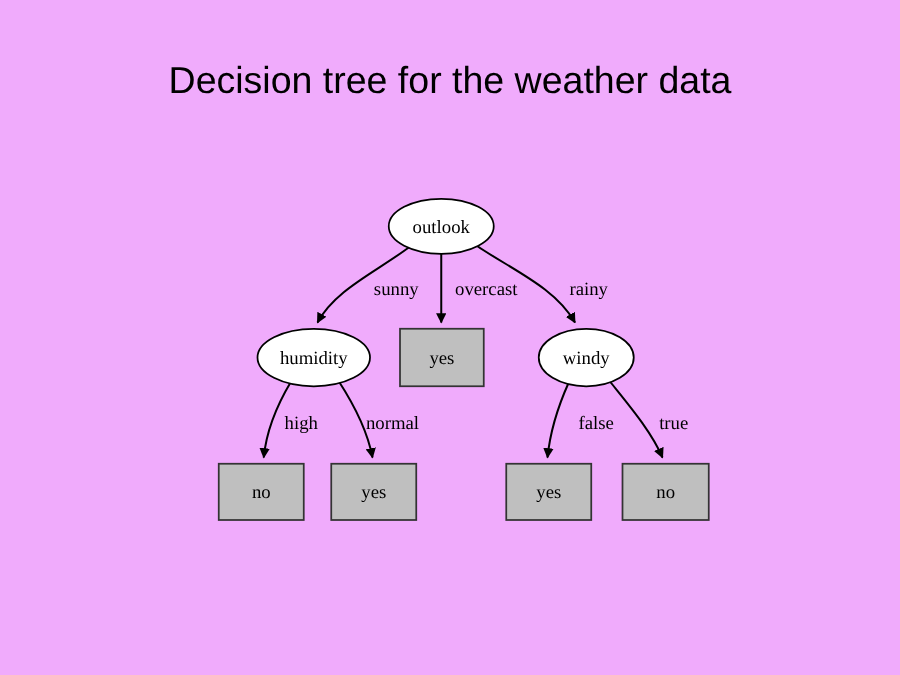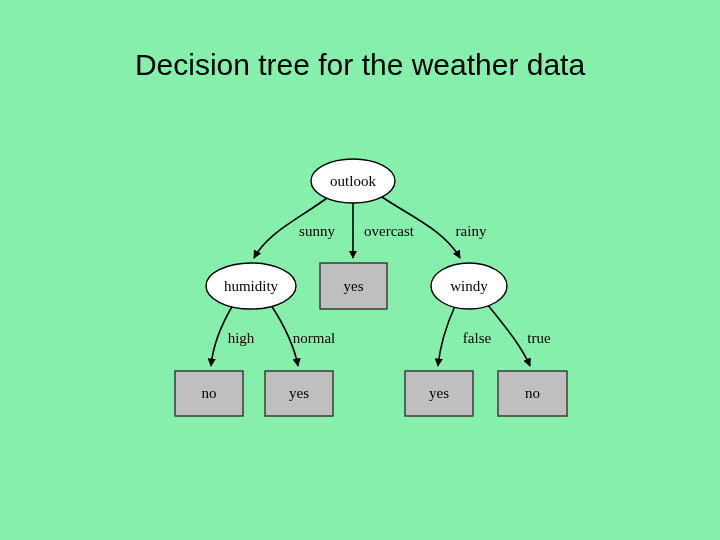--- a/index.html
+++ b/index.html
@@ -5,21 +5,21 @@
 <style>
   html, body {
     margin: 0;
     padding: 0;
     background: #ffffff;
   }
   #slide {
     position: relative;
     width: 720px;
     height: 540px;
-    background: #86efac;
+    background: #f0abfc;
     overflow: hidden;
     font-family: "Liberation Sans", sans-serif;
   }
   #slide-title {
     position: absolute;
     left: 0;
     top: 47px;
     width: 720px;
     text-align: center;
     font-family: "Liberation Sans", sans-serif;

